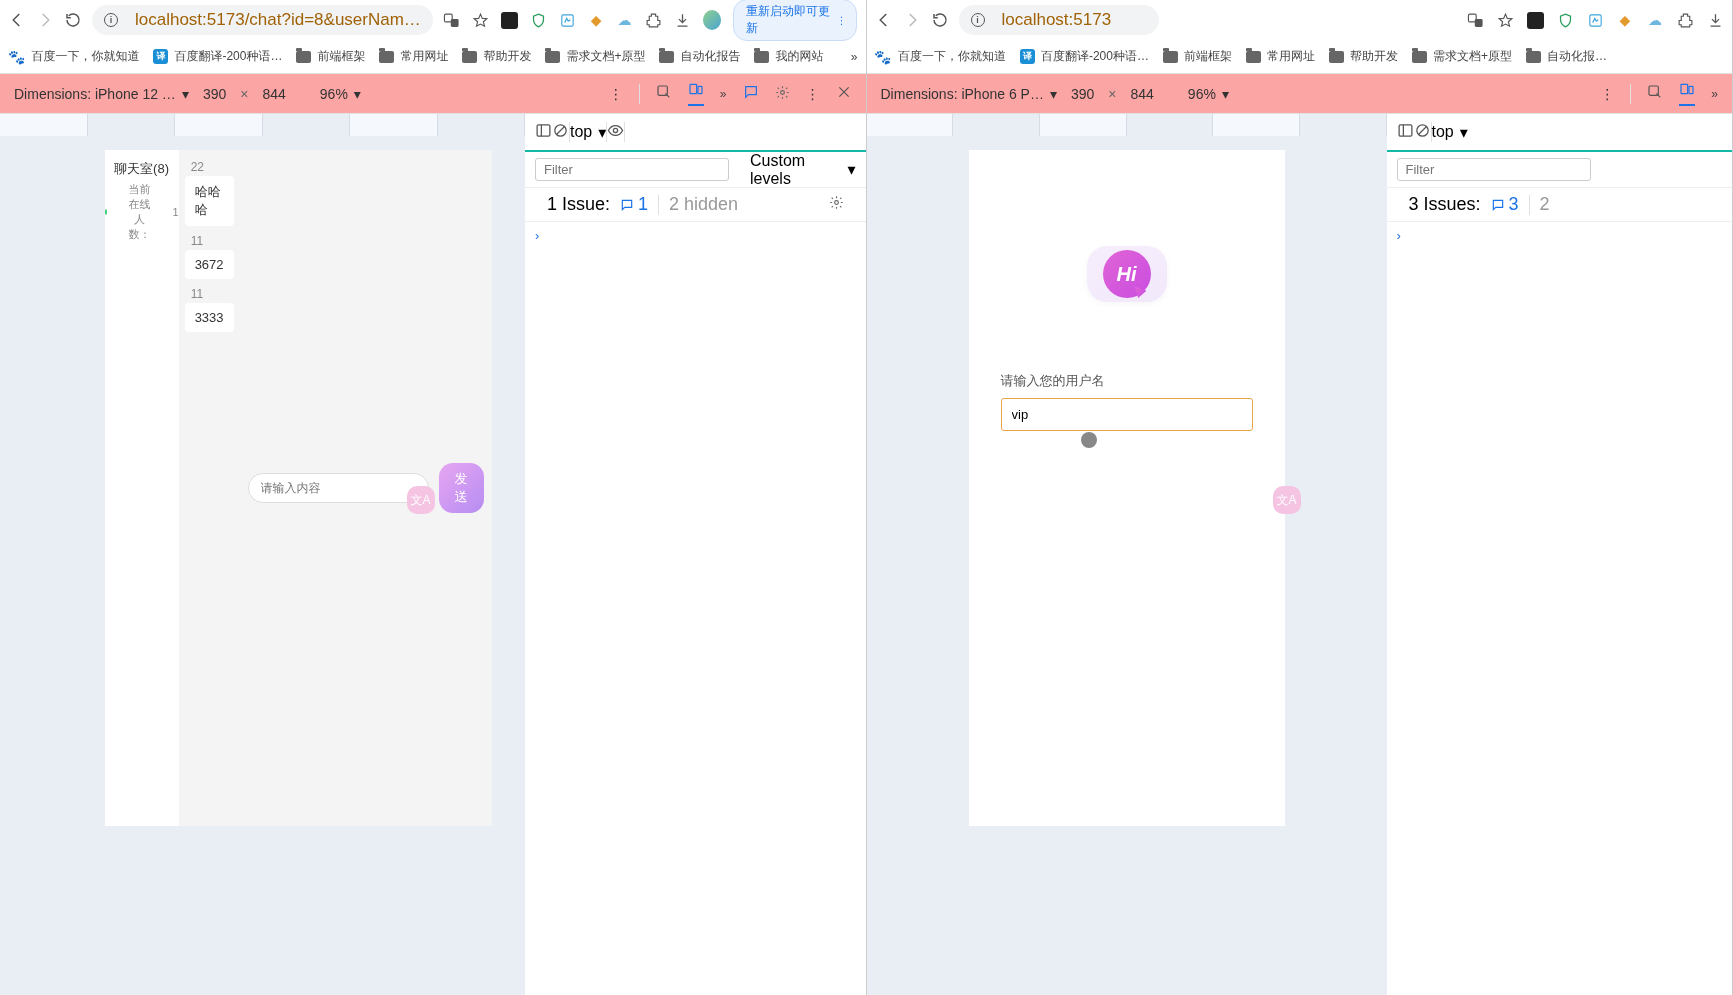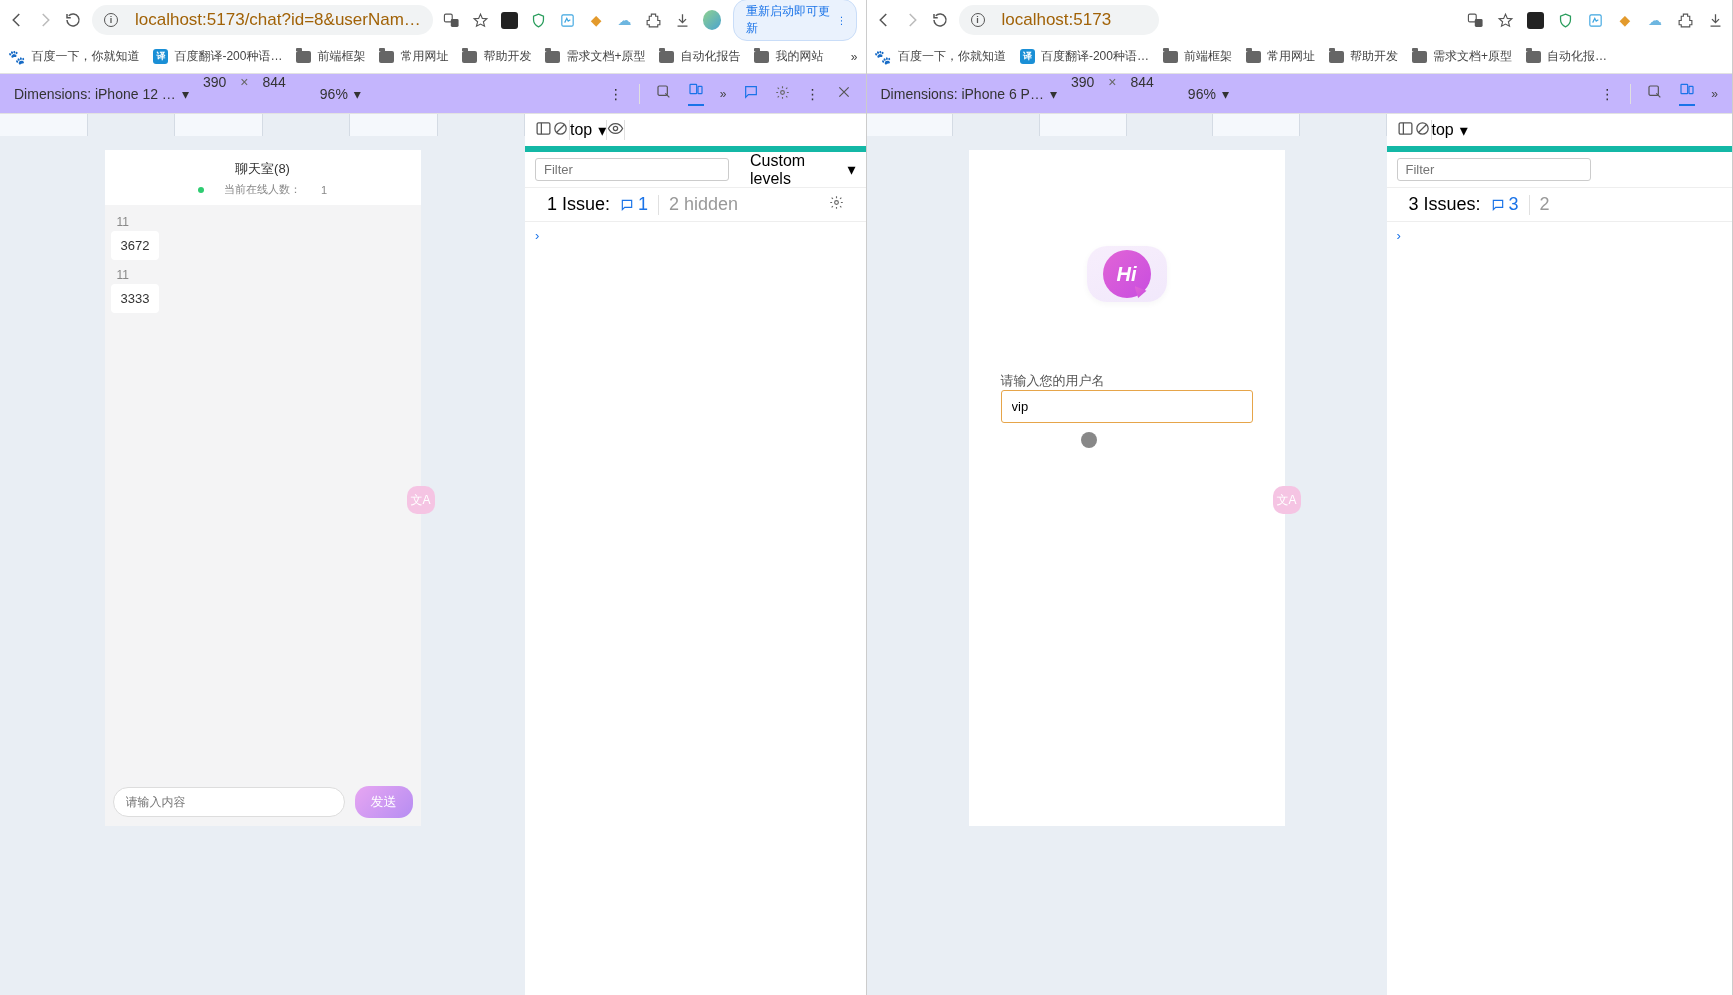--- a/index.html
+++ b/index.html
@@ -25,64 +25,64 @@
   
   .bmrow { display:flex; align-items:center; height:34px; padding:0 8px; gap:14px; border-bottom:1px solid #e2e2e2; font-size:12px; color:#444; }
   .bm { display:flex; align-items:center; gap:6px; }
   .bm-folder { width:15px; height:12px; background:#666; border-radius:2px; position:relative; }
   .bm-folder::before { content:""; position:absolute; top:-3px; left:0; width:6px; height:3px; background:#666; border-radius:1px 1px 0 0; }
   .bm-paw { color:#2d6cdf; font-size:14px; }
   .bm-tr { width:15px; height:15px; background:#1a8fd6; border-radius:3px; color:#fff; font-size:9px; display:flex; align-items:center; justify-content:center; font-weight:bold; }
   .chev { font-size:12px; color:#444; }
 
   
-  .devbar { display:flex; height:40px; padding:0 14px; gap:14px; font-size:14px; color:#333; background:#c4b5fd; border-bottom:1px solid #e2e2e2; }
+  .devbar { display:flex; align-items:center; height:40px; padding:0 14px; gap:14px; font-size:14px; color:#333; background:#fca5a5; border-bottom:1px solid #e2e2e2; }
   .dropdown { display:flex; align-items:center; gap:6px; }
   .dim-x { color:#666; }
   .devrt { margin-left:auto; display:flex; align-items:center; gap:16px; }
   .smallico svg { width:16px; height:16px; stroke:#555; fill:none; stroke-width:1.8; }
   .smallico.blue svg { stroke:#1a73e8; }
   .thinborder-bottom { border-bottom:2px solid #1a73e8; padding-bottom:4px; }
 
   
   .split { display:flex; flex:1; overflow:hidden; }
   .viewport { background:#e9eef4; position:relative; display:flex; justify-content:center; padding-top:36px; }
   .ruler { position:absolute; top:0; left:0; right:0; height:22px; display:flex; }
   .ruler .seg { flex:1; border-right:1px solid #d4dbe4; }
   .ruler .seg.light { background:#f5f8fc; }
 
-  .phone { width:316px; background:#fff; height:676px; display:flex; flex-direction:column; position:relative; }
+  .phone { width:316px; background:#fff; height:676px; display:flex; flex-direction:row; position:relative; }
 
   
   .chat-head { text-align:center; padding:10px 0 8px; }
   .chat-title { font-size:13px; color:#333; }
   .chat-sub { font-size:11px; color:#888; display:flex; align-items:center; justify-content:center; gap:20px; margin-top:4px; }
   .dot-online { width:6px; height:6px; border-radius:50%; background:#2ecc71; }
   .chat-body { flex:1; background:#f4f4f5; padding:10px 6px; display:flex; flex-direction:column; gap:8px; }
   .msg-user { font-size:12px; color:#888; padding-left:6px; }
   .msg-bubble { background:#fff; border-radius:4px; padding:7px 10px; font-size:13px; color:#333; width:fit-content; margin-top:2px; }
   .chat-foot { display:flex; align-items:center; gap:10px; padding:8px; background:#f4f4f5; }
   .chat-input { flex:1; border:1px solid #ddd; border-radius:16px; padding:7px 12px; font-size:12px; background:#fff; outline:none; }
   .chat-send { border:none; border-radius:14px; padding:7px 16px; color:#fff; font-size:13px; background:linear-gradient(135deg,#e7a6f2,#b68df2); }
 
   .float-tr { position:absolute; right:-14px; top:336px; width:28px; height:28px; border-radius:10px; background:#f5c4e3; display:flex; align-items:center; justify-content:center; color:#fff; font-size:12px; }
 
   
   .login-body { flex:1; display:flex; flex-direction:column; align-items:center; padding:96px 32px 0; }
   .logo-wrap { width:80px; height:56px; border-radius:20px; background:linear-gradient(160deg,#f7eefc,#f1e8fb); display:flex; align-items:center; justify-content:center; box-shadow:0 2px 6px rgba(0,0,0,0.04); }
   .logo-bubble { width:48px; height:48px; border-radius:50%; background:linear-gradient(135deg,#e164d6,#c84de0); position:relative; display:flex; align-items:center; justify-content:center; color:#fff; font-weight:700; font-style:italic; font-size:20px; }
   .logo-bubble::after { content:""; position:absolute; right:4px; bottom:0px; width:12px; height:12px; background:linear-gradient(135deg,#e164d6,#c84de0); clip-path:polygon(0 0,100% 40%,30% 100%); }
-  .login-label { align-self:flex-start; font-size:13px; color:#555; margin-top:70px; }
+  .login-label { align-self:flex-start; font-size:13px; color:#555; margin-top:70px; margin-bottom:8px; }
   .login-input { width:100%; border:1.5px solid #e6a54a; border-radius:3px; padding:8px 10px; font-size:13px; outline:none; }
   .login-btn { margin-top:28px; width:100%; border:none; padding:10px 0; color:#fff; font-size:14px; border-radius:2px; background:linear-gradient(90deg,#f2a7d6,#a98be6); }
   .cursor-dot { position:absolute; width:16px; height:16px; border-radius:50%; background:#888; }
 
   
   .console { display:flex; flex-direction:column; background:#fff; }
-  .console-top { display:flex; align-items:center; height:38px; padding:0 10px; border-bottom:6px solid #14b8a6; }
+  .console-top { display:flex; align-items:center; height:38px; padding:0 10px; border-bottom:2px solid #14b8a6; }
   .console-top .smallico svg { width:17px; height:17px; }
   .divider { width:1px; height:20px; background:#e0e0e0; }
   .console-row2 { display:flex; align-items:center; height:36px; padding:0 10px; gap:21px; border-bottom:1px solid #eee; }
   .filter-box { border:1px solid #ccc; border-radius:3px; padding:3px 8px; font-size:13px; color:#888; flex:0 0 144px; }
   .issues-row { display:flex; align-items:center; height:34px; padding:0 22px; gap:10px; font-size:18px; border-bottom:1px solid #eee; }
   .issue-chip { display:flex; align-items:center; gap:4px; color:#1a73e8; }
   .issue-chip svg { width:14px; height:14px; stroke:#1a73e8; fill:none; stroke-width:2; }
   .hidden-txt { color:#999; }
   .prompt-row { padding:6px 10px; color:#1a73e8; font-size:13px; }
   .gear svg { width:15px; height:15px; stroke:#666; fill:none; stroke-width:1.8; }
@@ -253,20 +253,24 @@
           <div class="chat-head">
             <div class="chat-title">聊天室(8)</div>
             <div class="chat-sub">
                 <span class="dot-online"></span>
                 <span>当前在线人数：</span>
                 <span>1</span>
               </div>
           </div>
           <div class="chat-body">
             <div>
+                <div class="msg-user">22</div>
+                <div class="msg-bubble">哈哈哈</div>
+              </div>
+            <div>
                 <div class="msg-user">11</div>
                 <div class="msg-bubble">3672</div>
               </div>
             <div>
                 <div class="msg-user">11</div>
                 <div class="msg-bubble">3333</div>
               </div>
           </div>
           <div class="chat-foot">
             <input class="chat-input" placeholder="请输入内容" style="">

